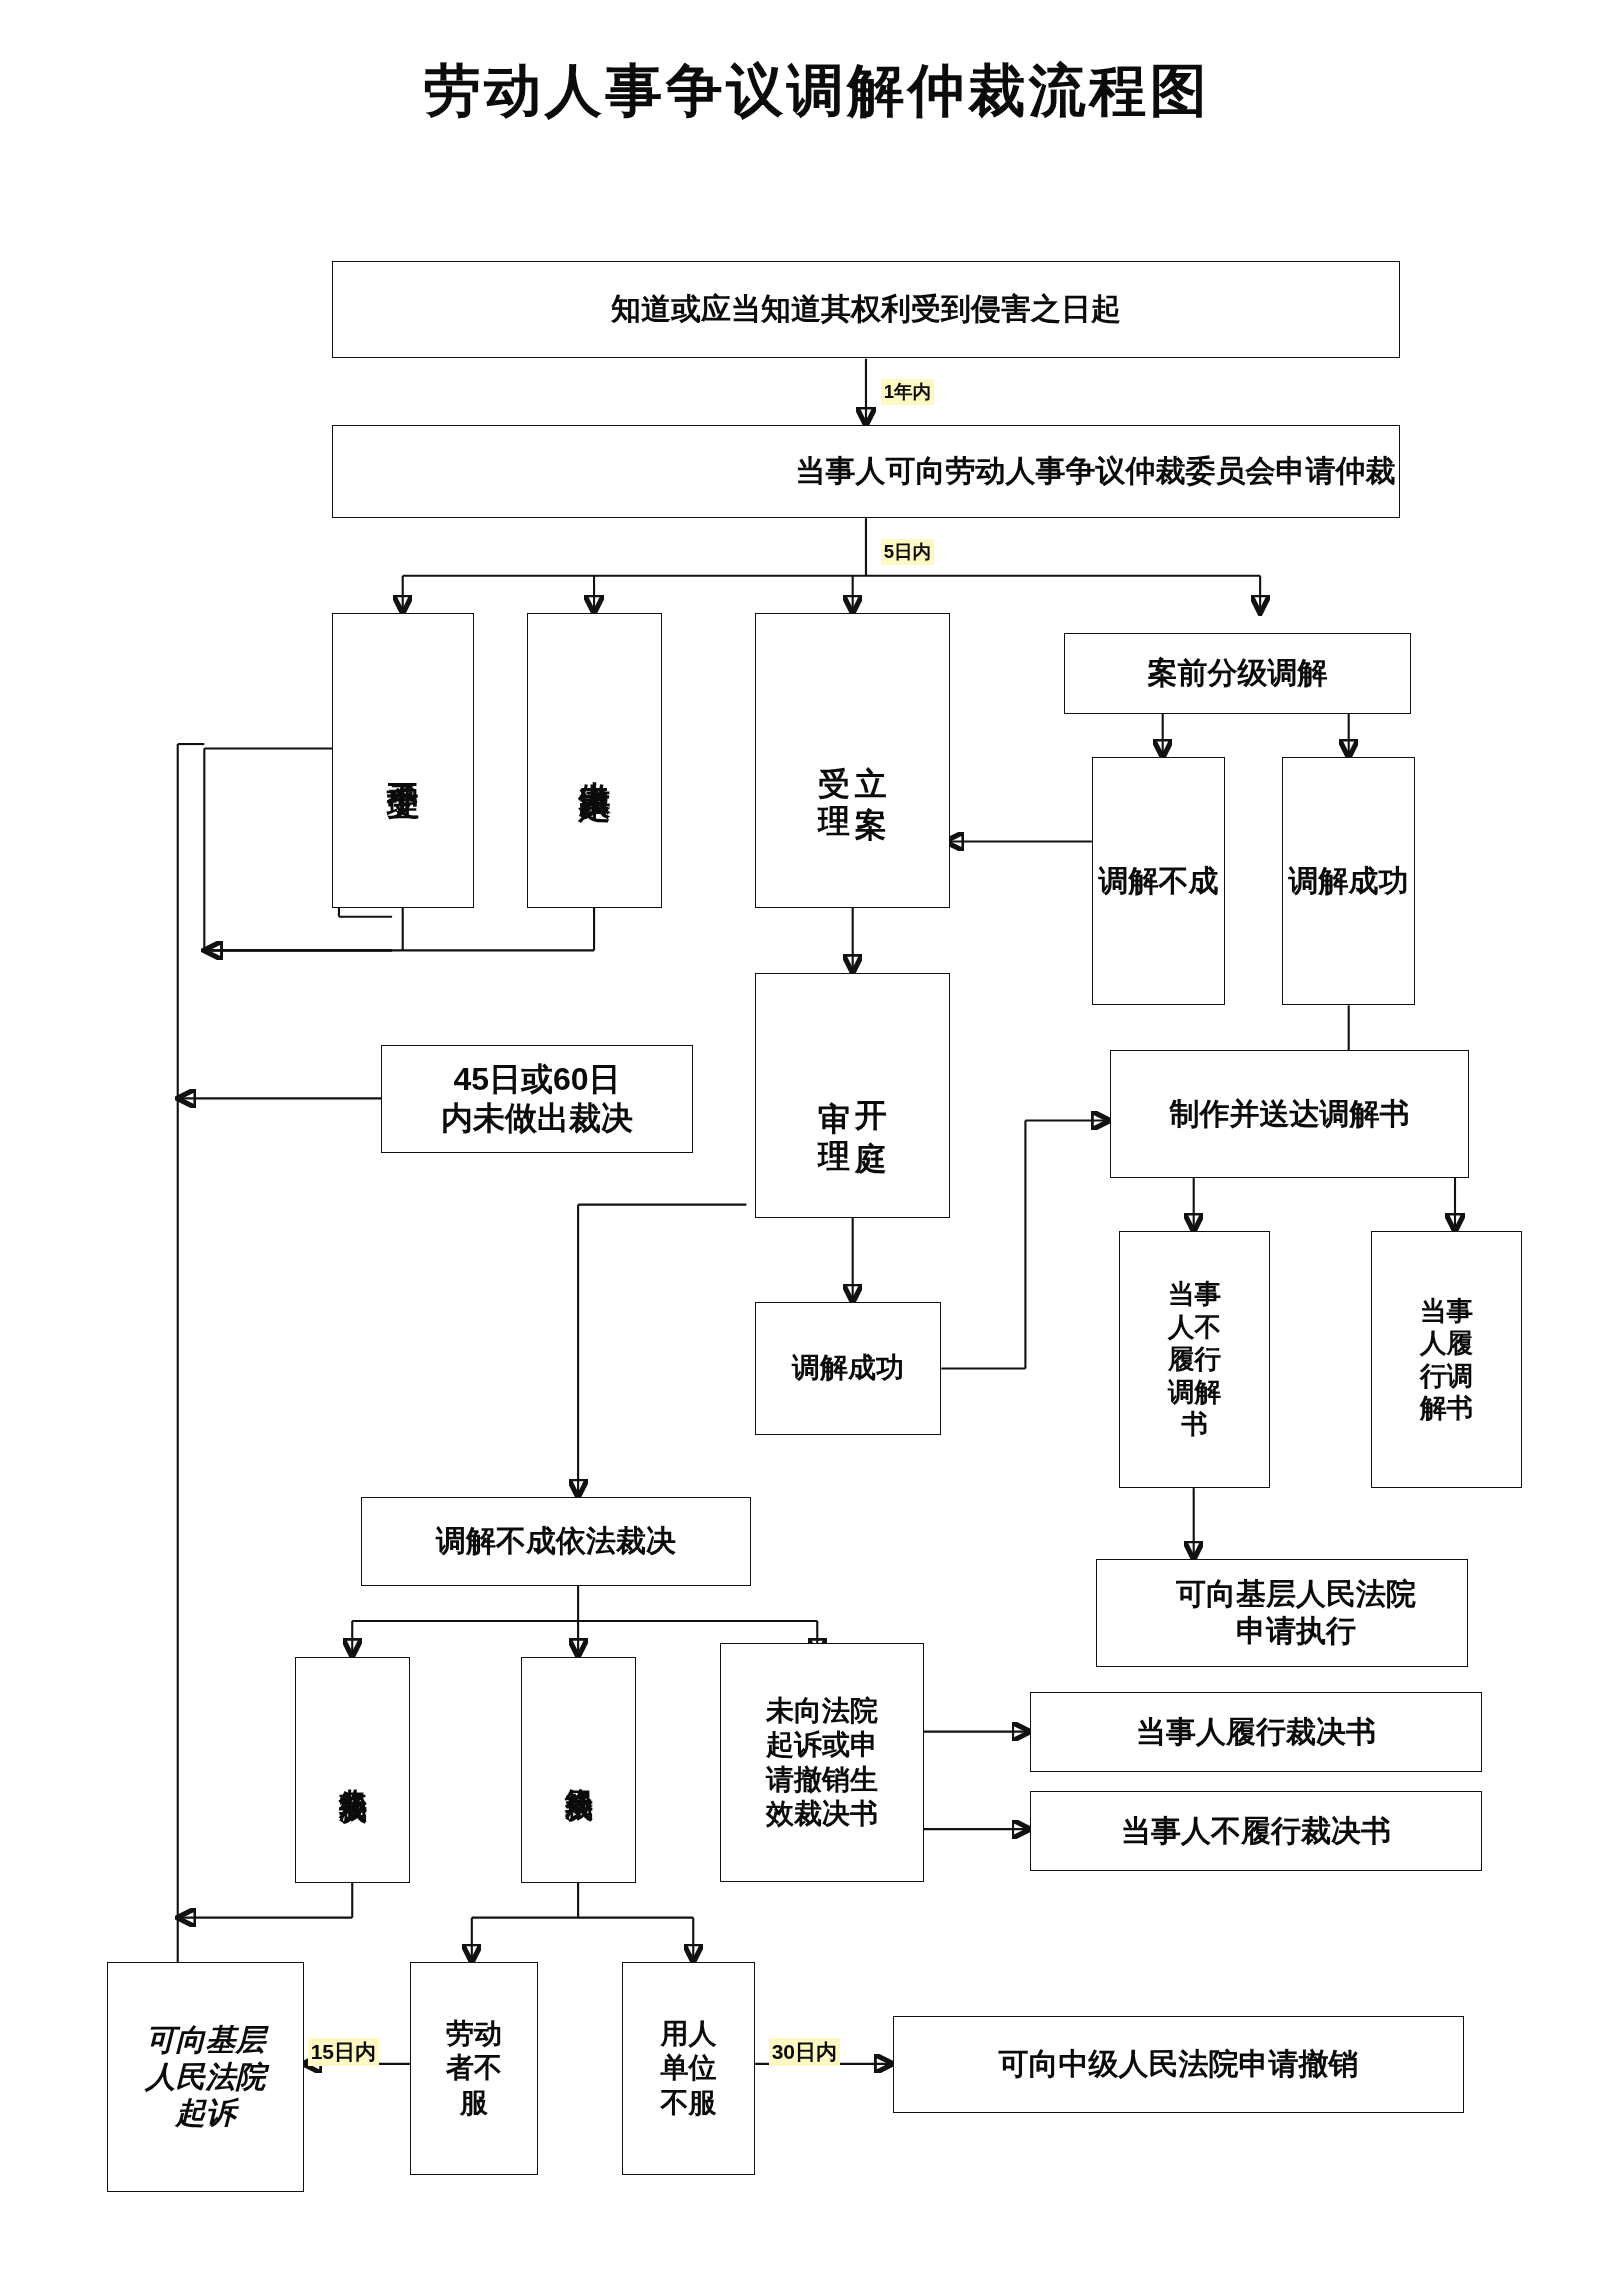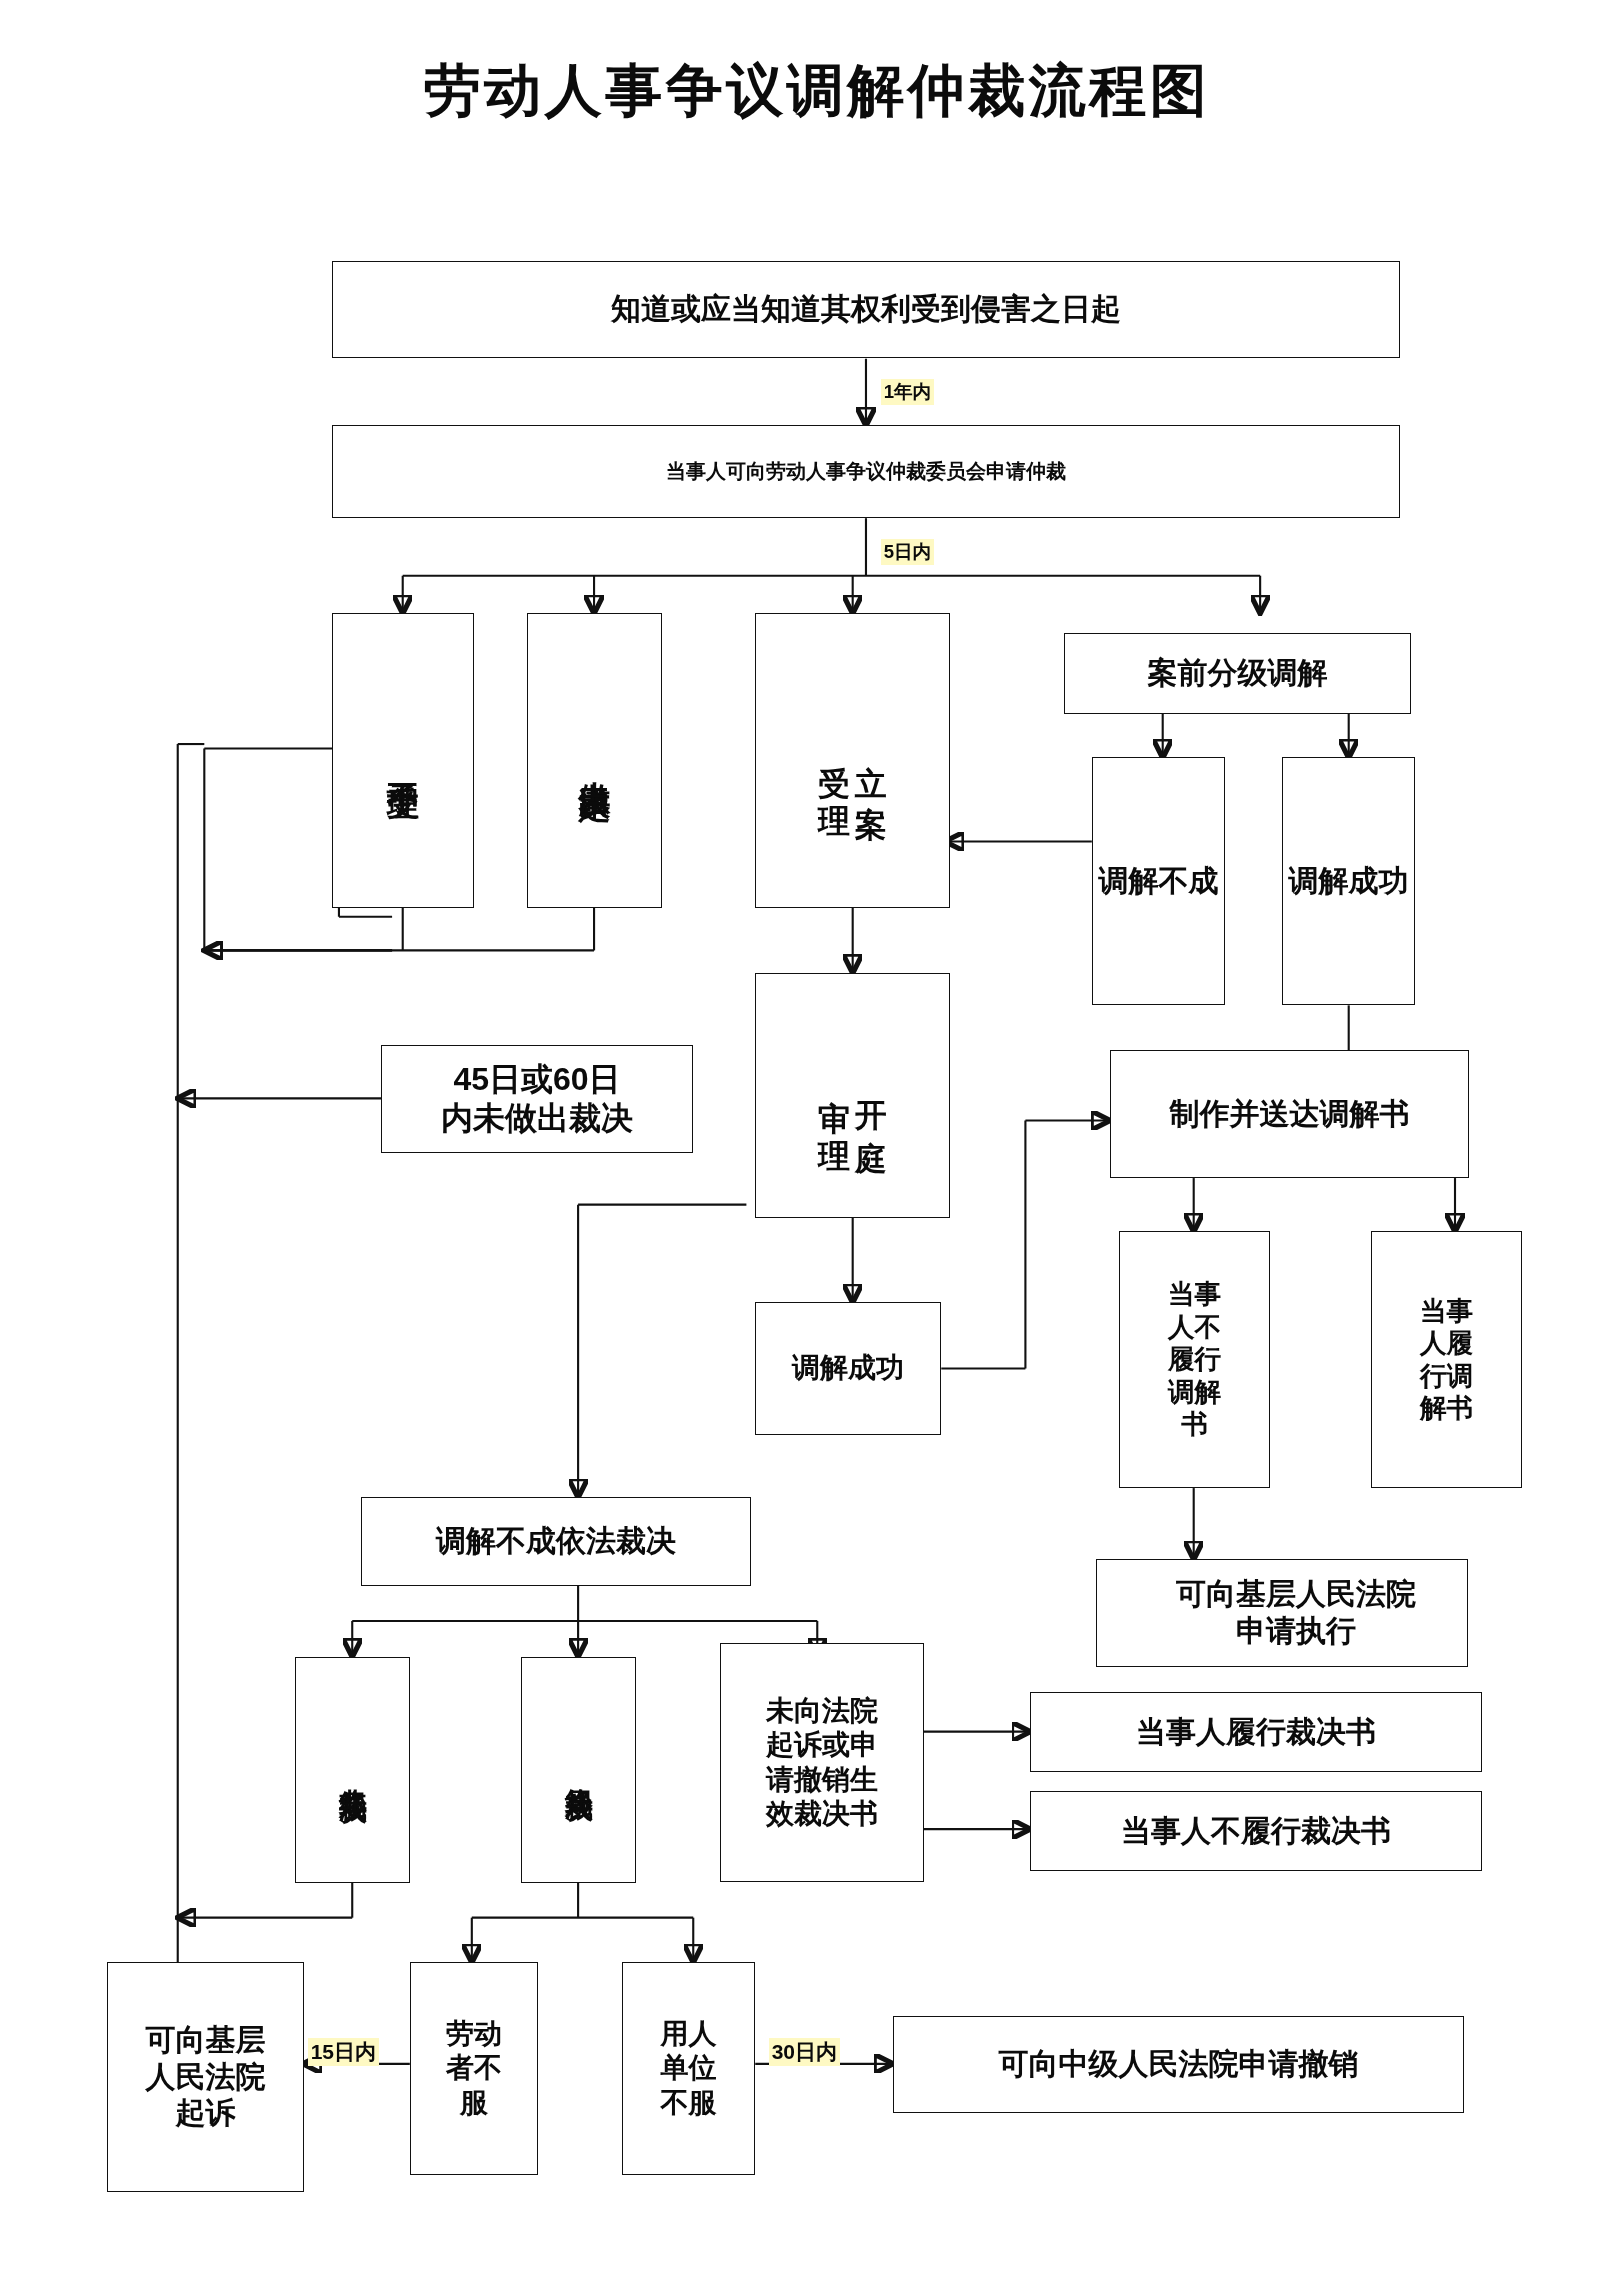--- a/index.html
+++ b/index.html
@@ -117,21 +117,21 @@
     <line x1="440" y1="2330" x2="320" y2="2330" marker-end="url(#ah)"></line>
 
     <line x1="830" y1="2330" x2="985" y2="2330" marker-end="url(#ah)"></line>
   </svg>
 
   <div class="box" style="left:312px;top:261px;width:1068px;height:97px;font-size:30px;">
     <span>知道或应当知道其权利受到侵害之日起</span>
   </div>
   <div class="lbl" style="left:861px;top:379px;">1年内</div>
 
-  <div class="box" style="left:312px;top:425px;width:1068px;height:93px;font-size:20px;">
+  <div class="box" style="left:312px;top:425px;width:1068px;height:93px;font-size:30px;justify-content:flex-end;">
     <span>当事人可向劳动人事争议仲裁委员会申请仲裁</span>
   </div>
   <div class="lbl" style="left:861px;top:539px;">5日内</div>
 
   <div class="box vert" style="left:312px;top:613px;width:142px;height:295px;font-size:32px;">
     <span>不予受理</span>
   </div>
 
   <div class="box vert" style="left:507px;top:613px;width:135px;height:295px;font-size:32px;">
     <span>未做出决定</span>
@@ -213,21 +213,21 @@
 
   <div class="box" style="left:1010px;top:1692px;width:452px;height:80px;font-size:30px;">
     <span>当事人履行裁决书</span>
   </div>
 
   <div class="box" style="left:1010px;top:1791px;width:452px;height:80px;font-size:30px;">
     <span>当事人不履行裁决书</span>
   </div>
 
   <div class="box" style="left:87px;top:1962px;width:197px;height:230px;font-size:30px;">
-    <span style="white-space:pre-line;">可向基层
+    <span style="white-space:pre-line;font-style:italic;">可向基层
 人民法院
 起诉</span>
   </div>
 
   <div class="box" style="left:390px;top:1962px;width:128px;height:213px;font-size:28px;">
     <span style="white-space:pre-line;">劳动
 者不
 服</span>
   </div>
 

